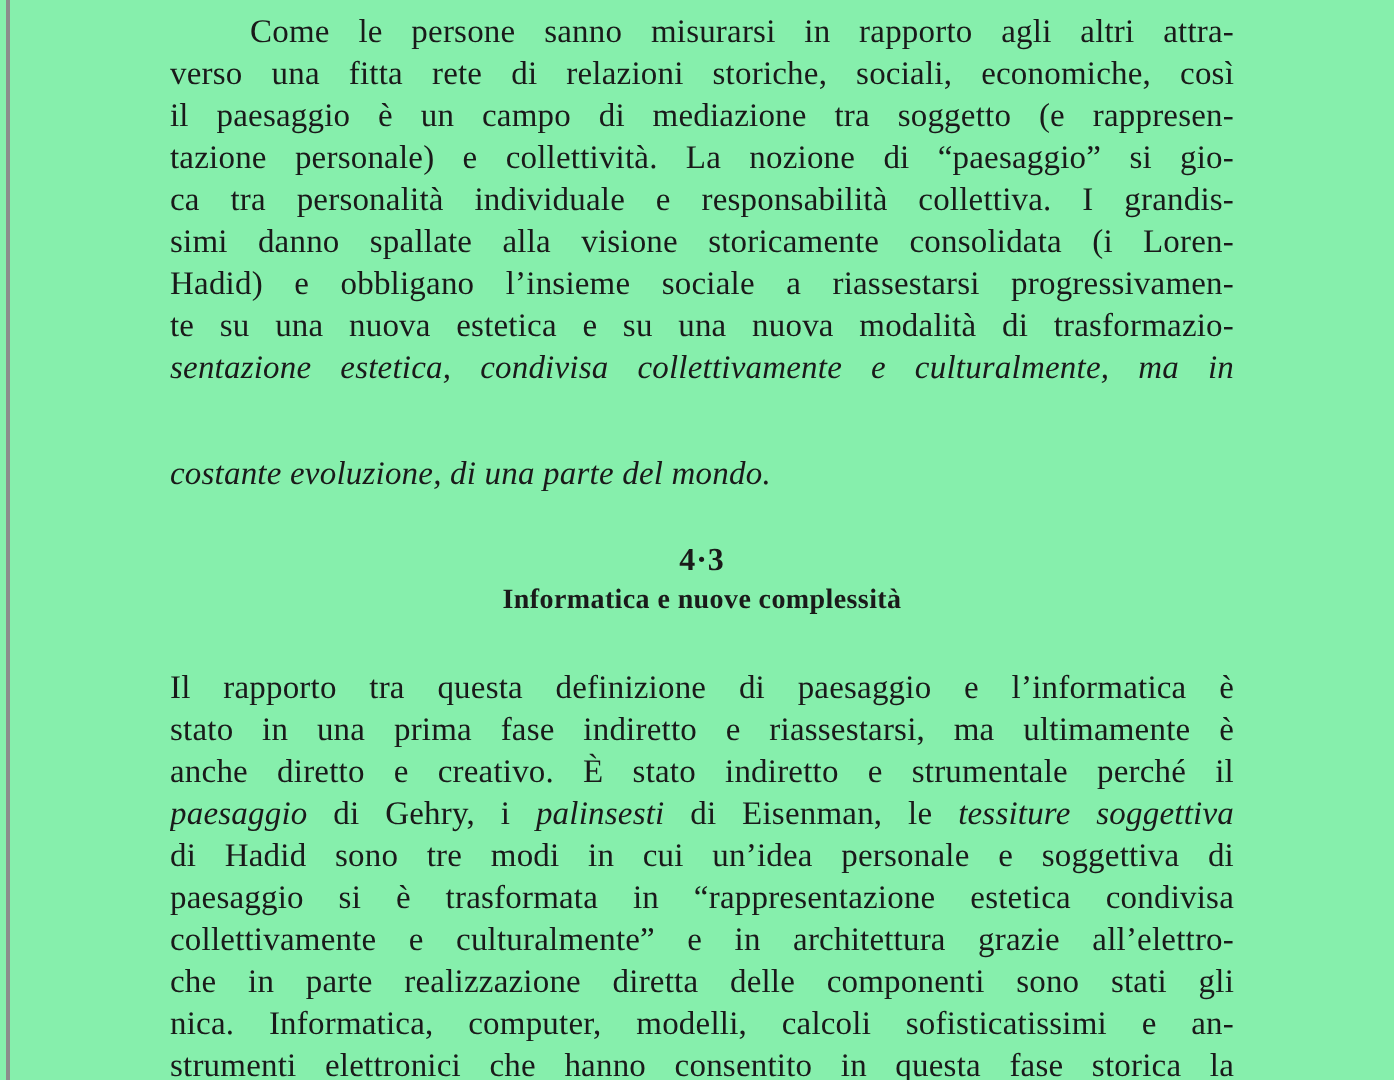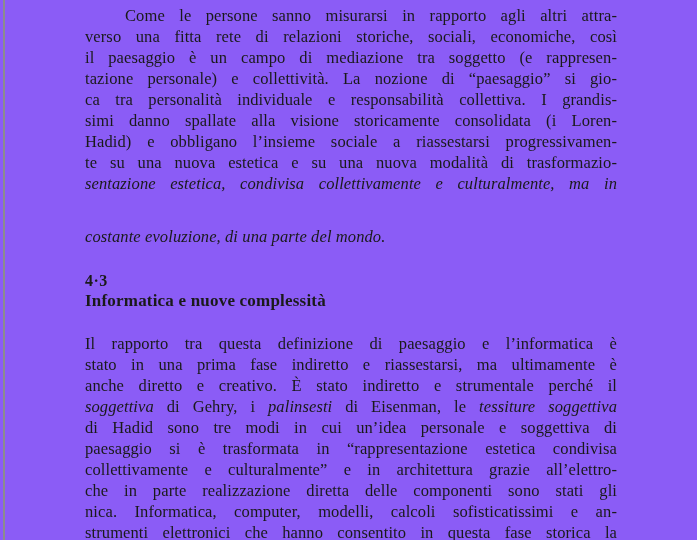--- a/index.html
+++ b/index.html
@@ -7,21 +7,21 @@
     padding: 0;
     width: 697px;
     height: 540px;
     overflow: hidden;
     background: #ffffff;
   }
   .page {
     position: relative;
     width: 697px;
     height: 540px;
-    background: #8b5cf6;
+    background: #86efac;
     font-family: "Liberation Serif", serif;
     color: #1a1a1a;
   }
   .left-rule {
     position: absolute;
     left: 3px;
     top: 0;
     width: 2px;
     height: 100%;
     background: #8c8c8c;
@@ -49,29 +49,30 @@
     letter-spacing: 0.1px;
   }
   .line.indent { text-indent: 40px; }
   .line.lastline { text-align-last: left; margin-top: 32px; }
   .it { font-style: italic; }
   .heading {
     position: absolute;
     left: 0;
     top: 272px;
     width: 532px;
+    text-align: center;
     font-weight: bold;
   }
   .hnum {
     font-size: 16px;
     line-height: 17px;
     letter-spacing: 0.5px;
   }
   .htitle {
-    font-size: 17px;
+    font-size: 14px;
     line-height: 19px;
     margin-top: 2px;
     letter-spacing: 0.2px;
   }
 </style>
 </head>
 <body>
 
 <div class="page">
   <div class="left-rule"></div>
@@ -89,21 +90,21 @@
         <div class="line lastline"><span class="it">costante evoluzione, di una parte del mondo.</span></div>
       </div>
     <div class="heading">
       <div class="hnum">4·3</div>
       <div class="htitle">Informatica e nuove complessità</div>
     </div>
     <div class="para para-2">
         <div class="line"><span>Il rapporto tra questa definizione di paesaggio e l’informatica è</span></div>
         <div class="line"><span>stato in una prima fase indiretto e riassestarsi, ma ultimamente è</span></div>
         <div class="line"><span>anche diretto e creativo. È stato indiretto e strumentale perché il</span></div>
-        <div class="line"><span class="it">soggettiva</span><span> di Gehry, i </span><span class="it">palinsesti</span><span> di Eisenman, le </span><span class="it">tessiture soggettiva</span></div>
+        <div class="line"><span class="it">paesaggio</span><span> di Gehry, i </span><span class="it">palinsesti</span><span> di Eisenman, le </span><span class="it">tessiture soggettiva</span></div>
         <div class="line"><span>di Hadid sono tre modi in cui un’idea personale e soggettiva di</span></div>
         <div class="line"><span>paesaggio si è trasformata in “rappresentazione estetica condivisa</span></div>
         <div class="line"><span>collettivamente e culturalmente” e in architettura grazie all’elettro-</span></div>
         <div class="line"><span>che in parte realizzazione diretta delle componenti sono stati gli</span></div>
         <div class="line"><span>nica. Informatica, computer, modelli, calcoli sofisticatissimi e an-</span></div>
         <div class="line"><span>strumenti elettronici che hanno consentito in questa fase storica la</span></div>
       </div>
   </div>
 </div>
 

